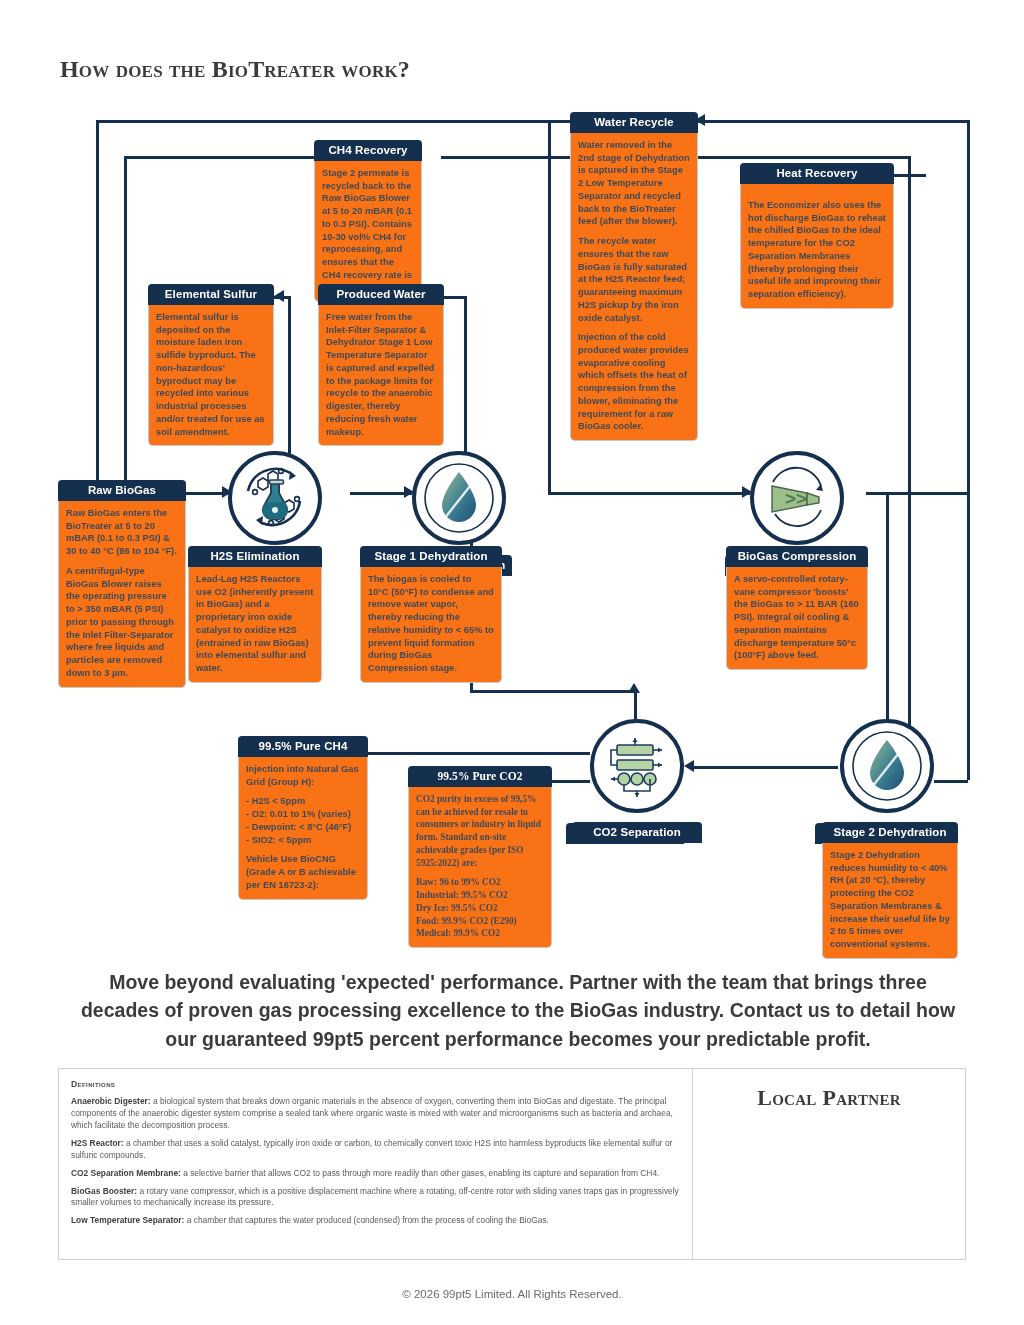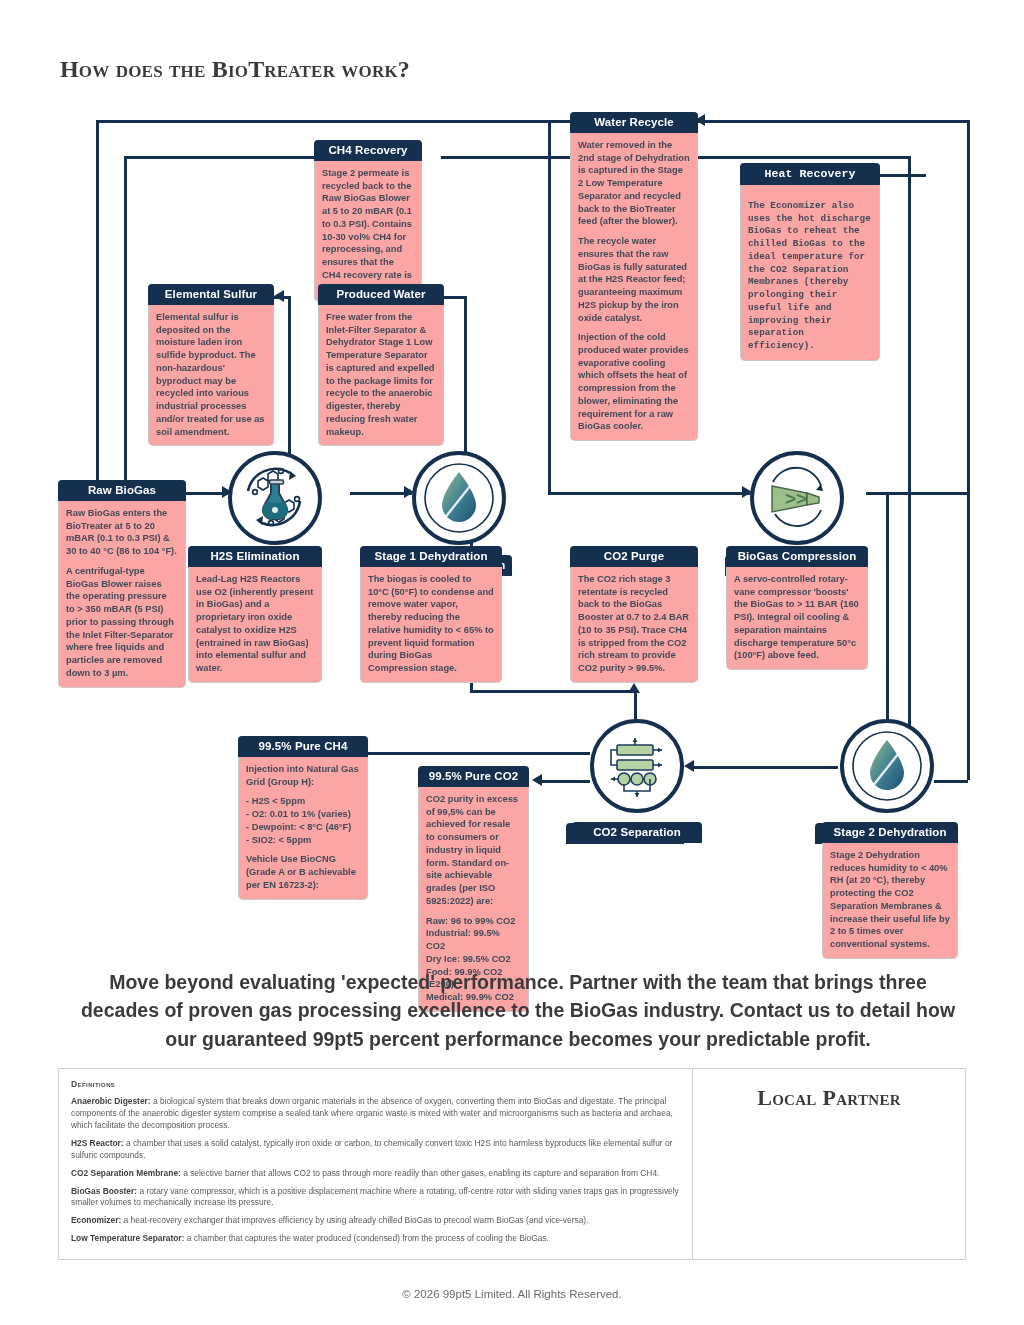--- a/index.html
+++ b/index.html
@@ -24,21 +24,21 @@
 
   
   .card { position:absolute; }
   .card-hd {
     background:#152f4e; color:#ffffff;
     font-size:11.5px; font-weight:bold; text-align:center;
     padding:4px 6px 5px 6px; border-radius:4px 4px 0 0;
     letter-spacing:.1px; white-space:nowrap;
   }
   .card-bd {
-    background:#fca5a5; border:1px solid #c9c9c9; border-top:none;
+    background:#f97316; border:1px solid #c9c9c9; border-top:none;
     border-radius:0 0 5px 5px;
     padding:6px 7px 7px 7px;
     font-size:9.3px; line-height:1.37; font-weight:bold;
     color:#404a57;
   }
   .card-bd p { margin:0 0 7px 0; }
   .card-bd p:last-child { margin-bottom:0; }
 
   
   .node { position:absolute; }
@@ -173,21 +173,21 @@
 
   <div class="card" style="left:570px; top:112px; width:128px;">
     <div class="card-hd">Water Recycle</div>
     <div class="card-bd">
       <p>Water removed in the 2nd stage of Dehydration is captured in the Stage 2 Low Temperature Separator and recycled back to the BioTreater feed (after the blower).</p>
       <p>The recycle water ensures that the raw BioGas is fully saturated at the H2S Reactor feed; guaranteeing maximum H2S pickup by the iron oxide catalyst.</p>
       <p>Injection of the cold produced water provides evaporative cooling which offsets the heat of compression from the blower, eliminating the requirement for a raw BioGas cooler.</p>
     </div>
   </div>
 
-  <div class="card" style="left:740px; top:163px; width:140px;font-family:Liberation Mono, monospace;">
+  <div class="card" style="left:740px; top:163px; width:154px;">
     <div class="card-hd">Heat Recovery</div>
     <div class="card-bd">
       <p style="margin-bottom:9px"></p>
       <p>The Economizer also uses the hot discharge BioGas to reheat the chilled BioGas to the ideal temperature for the CO2 Separation Membranes (thereby prolonging their useful life and improving their separation efficiency).</p>
     </div>
   </div>
 
   <div class="card" style="left:148px; top:284px; width:126px;">
     <div class="card-hd">Elemental Sulfur</div>
     <div class="card-bd">
@@ -329,47 +329,41 @@
     </div>
   </div>
 
   <div class="card" style="left:360px; top:546px; width:142px;">
     <div class="card-hd">Stage 1 Dehydration</div>
     <div class="card-bd">
       <p>The biogas is cooled to 10°C (50°F) to condense and remove water vapor, thereby reducing the relative humidity to &lt; 65% to prevent liquid formation during BioGas Compression stage.</p>
     </div>
   </div>
 
-  <div class="card" style="left:570px; top:546px; width:128px;">
-    <div class="card-hd">CO2 Purge</div>
-    <div class="card-bd">
-      <p>The CO2 rich stage 3 retentate is recycled back to the BioGas Booster at 0.7 to 2.4 BAR (10 to 35 PSI). Trace CH4 is stripped from the CO2 rich stream to provide CO2 purity &gt; 99.5%.</p>
-    </div>
-  </div>
 
   <div class="card" style="left:726px; top:546px; width:142px;">
     <div class="card-hd">BioGas Compression</div>
     <div class="card-bd">
       <p>A servo-controlled rotary-vane compressor 'boosts' the BioGas to &gt; 11 BAR (160 PSI). Integral oil cooling &amp; separation maintains discharge temperature 50°c (100°F) above feed.</p>
     </div>
   </div>
 
   <div class="card" style="left:238px; top:736px; width:130px;">
     <div class="card-hd">99.5% Pure CH4</div>
     <div class="card-bd">
       <p>Injection into Natural Gas Grid (Group H):</p>
       <p style="white-space:pre-line">- H2S &lt; 5ppm
 - O2: 0.01 to 1% (varies)
 - Dewpoint: &lt; 8°C (46°F)
 - SIO2: &lt; 5ppm</p>
       <p>Vehicle Use BioCNG (Grade A or B achievable per EN 16723-2):</p>
     </div>
   </div>
 
-  <div class="card" style="left:418px; top:766px; width:111px;">
+  <div class="card" style="left:408px; top:766px; width:144px;font-family:Liberation Serif, serif;">
     <div class="card-hd">99.5% Pure CO2</div>
     <div class="card-bd">
       <p>CO2 purity in excess of 99,5% can be achieved for resale to consumers or industry in liquid form. Standard on-site achievable grades (per ISO 5925:2022) are:</p>
       <p style="white-space:pre-line">Raw: 96 to 99% CO2
 Industrial: 99.5% CO2
 Dry Ice: 99.5% CO2
 Food: 99.9% CO2 (E290)
 Medical: 99.9% CO2</p>
     </div>
   </div>
@@ -397,23 +391,20 @@
       <div class="def-item">
         <b>H2S Reactor:</b><span> a chamber that uses a solid catalyst, typically iron oxide or carbon, to chemically convert toxic H2S into harmless byproducts like elemental sulfur or sulfuric compounds.</span>
       </div>
       <div class="def-item">
         <b>CO2 Separation Membrane:</b><span> a selective barrier that allows CO2 to pass through more readily than other gases, enabling its capture and separation from CH4.</span>
       </div>
       <div class="def-item">
         <b>BioGas Booster:</b><span> a rotary vane compressor, which is a positive displacement machine where a rotating, off-centre rotor with sliding vanes traps gas in progressively smaller volumes to mechanically increase its pressure.</span>
       </div>
       <div class="def-item">
-        <b>Economizer:</b><span> a heat-recovery exchanger that improves efficiency by using already chilled BioGas to precool warm BioGas (and vice-versa).</span>
-      </div>
-      <div class="def-item">
         <b>Low Temperature Separator:</b><span> a chamber that captures the water produced (condensed) from the process of cooling the BioGas.</span>
       </div>
     </div>
     <div class="partner">
       <div class="partner-title">Local Partner</div>
     </div>
   </div>
 
   <div class="footer">
     <span>© 2026 99pt5 Limited. All Rights Reserved.</span>

